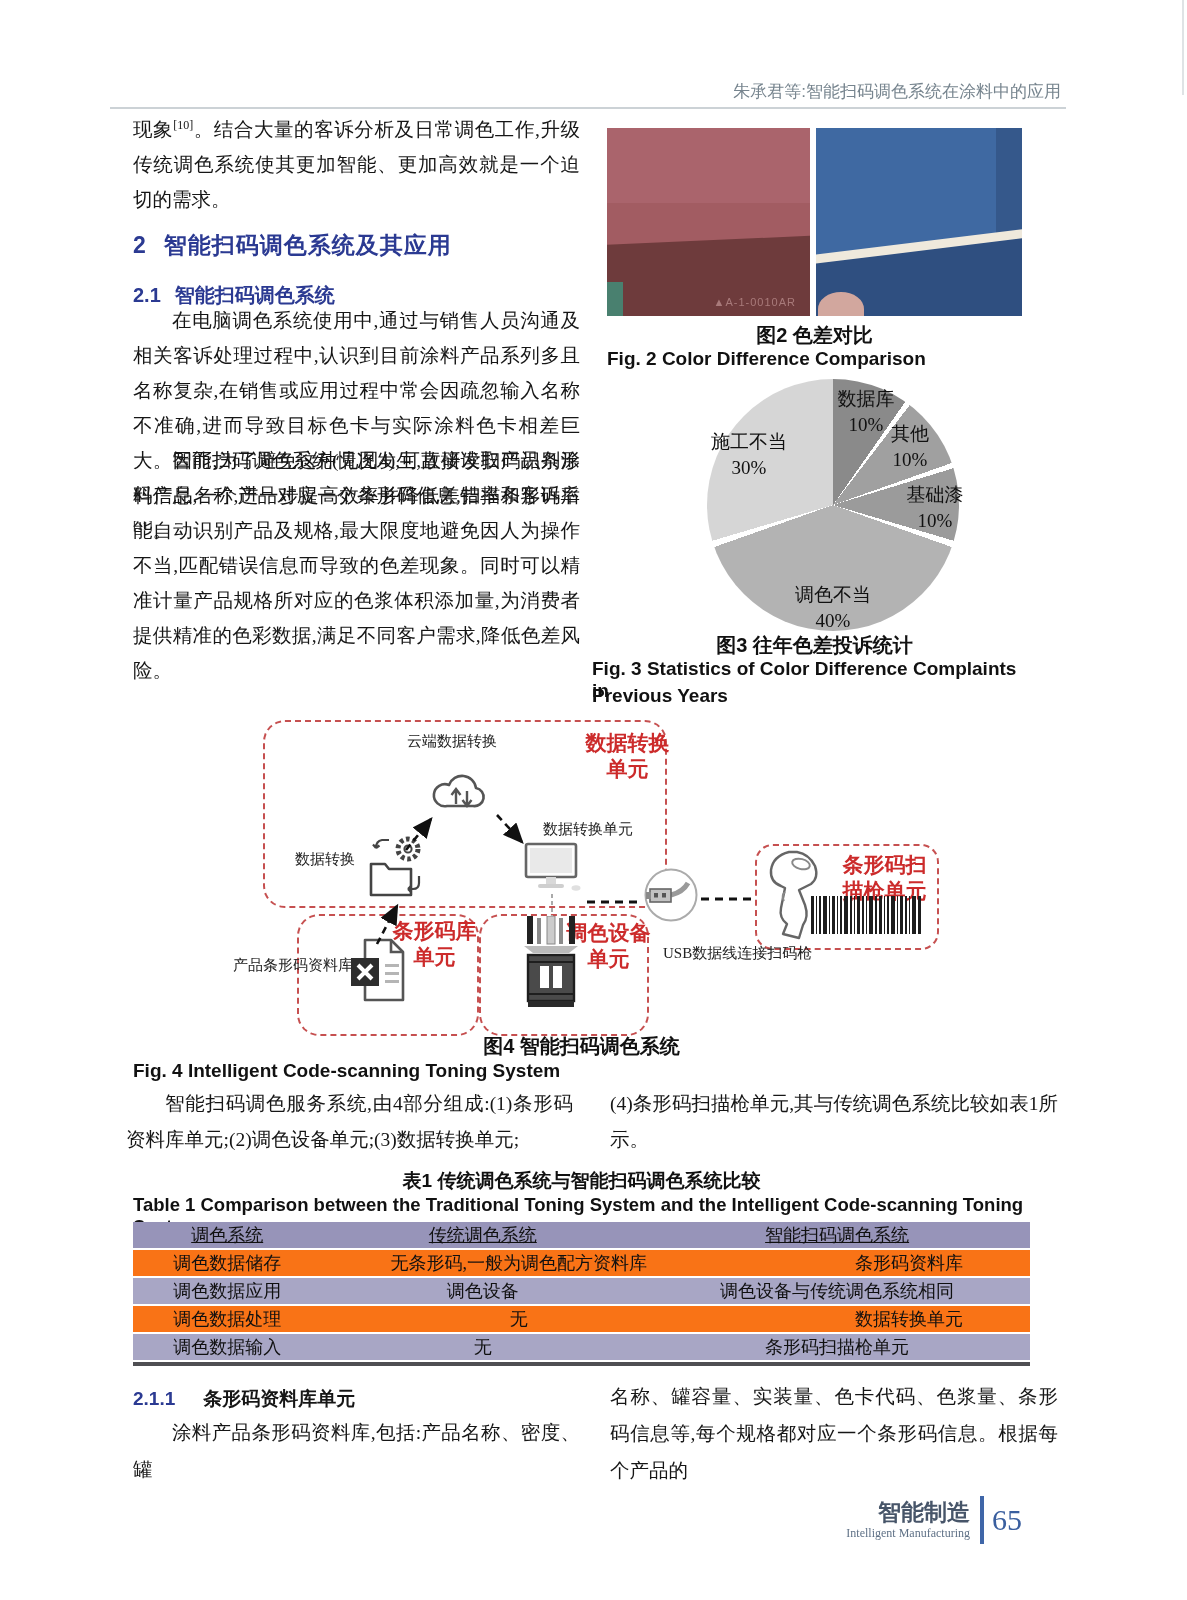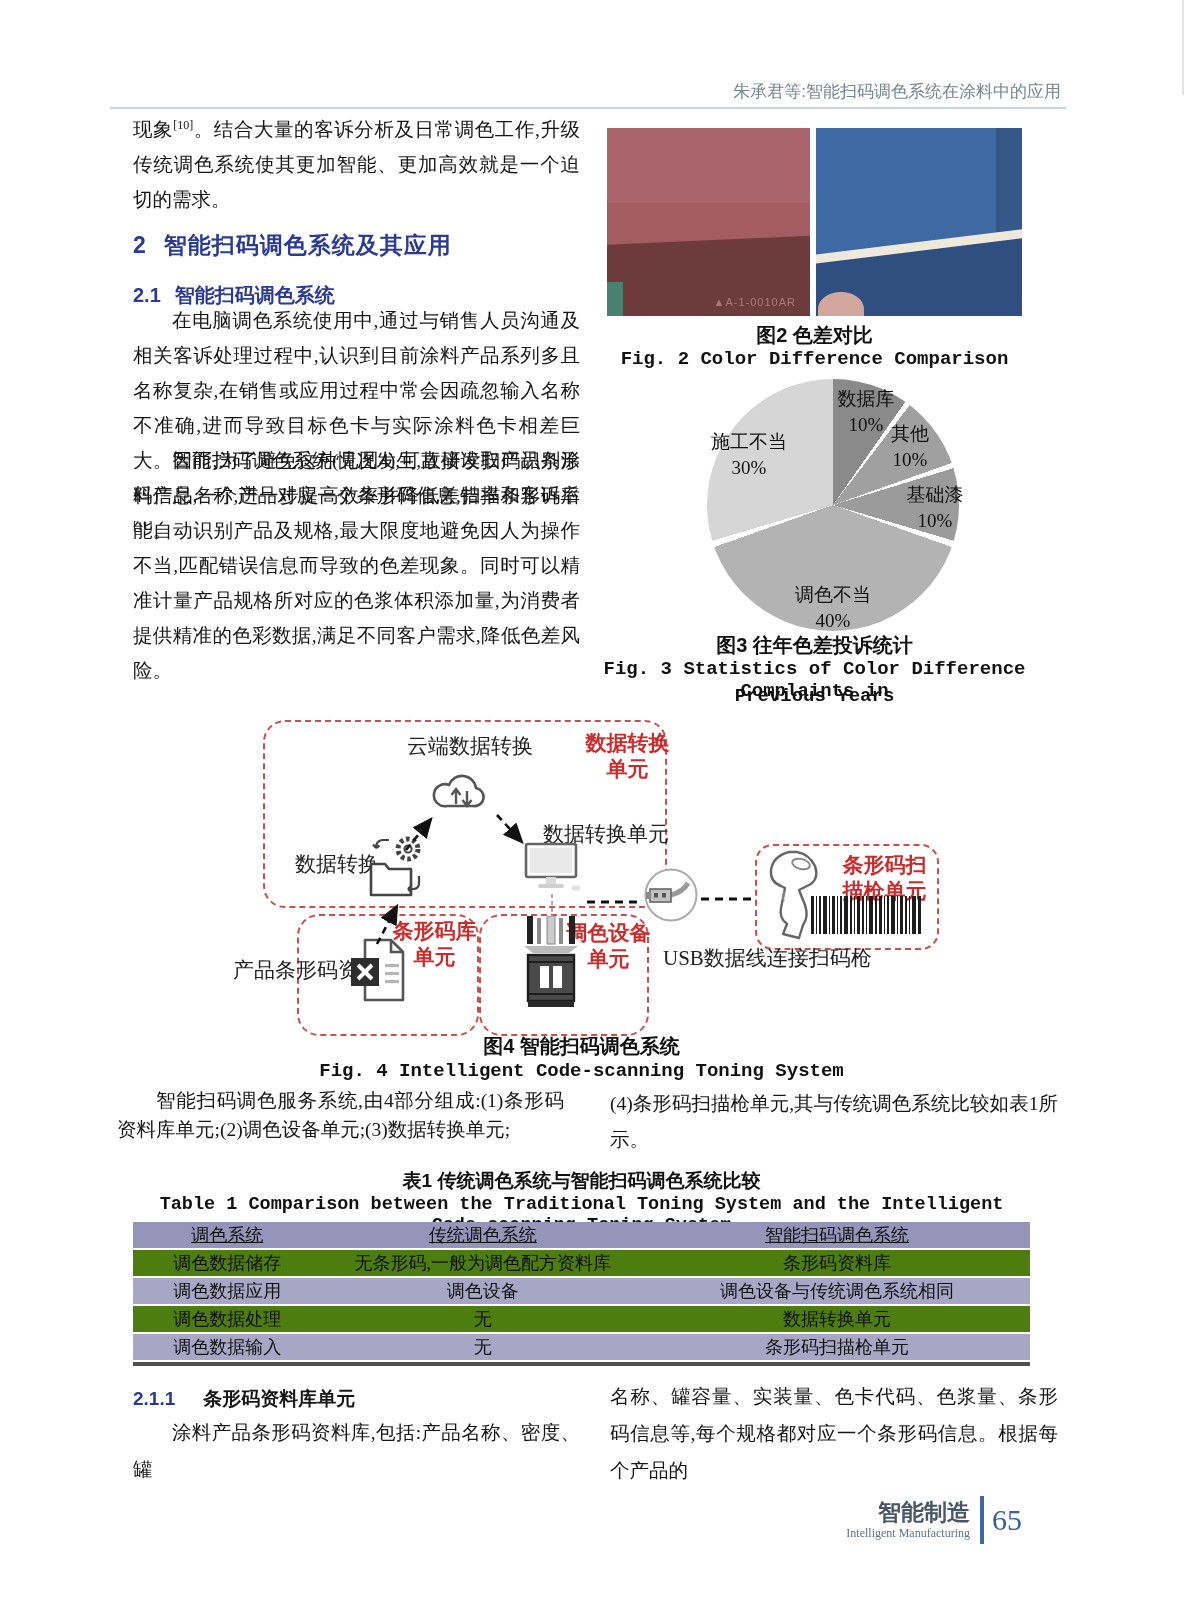--- a/index.html
+++ b/index.html
@@ -60,22 +60,22 @@
   }
   .photo-right .finger {
     position:absolute; left:2px; bottom:-10px; width:46px; height:34px; background:#d2a79e; border-radius:50% 50% 0 0;
   }
   
   .cap-zh {
     position:absolute; font-family:"Liberation Sans", sans-serif; font-weight:bold;
     font-size:20px; color:#111; text-align:center;
   }
   .cap-en {
-    position:absolute; font-family:Liberation Mono, monospace; font-weight:bold;
-    font-size:19px; color:#111; text-align:center;
+    position:absolute; font-family:Liberation Sans, sans-serif; font-weight:bold;
+    font-size:19px; color:#111; 
   }
   
   .pie {
     position:absolute; left:707px; top:379px; width:252px; height:252px; border-radius:50%;
     background:conic-gradient(
       #8a8a8a 0deg 35deg, #ffffff 35deg 37.5deg,
       #a0a0a0 37.5deg 70.5deg, #ffffff 70.5deg 73deg,
       #9b9b9b 73deg 106.5deg, #ffffff 106.5deg 109.5deg,
       #b3b3b3 109.5deg 250.5deg, #ffffff 250.5deg 253.5deg,
       #d6d6d6 253.5deg 360deg);
@@ -85,33 +85,33 @@
     font-family:"Liberation Serif", serif; white-space:nowrap;
   }
   
   #fig4 { position:absolute; left:225px; top:712px; width:720px; height:330px; }
   .dbox { position:absolute; border:2px dashed #c65050; border-radius:22px; }
   .red-label {
     position:absolute; color:#cc2b2b; font-family:"Liberation Sans", sans-serif;
     font-weight:bold; font-size:21px; line-height:26px; text-align:center; white-space:nowrap;
   }
   .dg-label {
-    position:absolute; font-size:21px; color:#222; white-space:nowrap;
+    position:absolute; font-size:15px; color:#222; white-space:nowrap;
     font-family:"Liberation Serif", serif;
   }
   .dicon { position:absolute; }
   
   .tbl { position:absolute; left:133px; top:1222px; width:897px; }
   .trow {
     display:grid; grid-template-columns:21% 36% 43%; height:26px; margin-bottom:2px;
     align-items:center; text-align:center; font-size:18px; color:#101010;
   }
   .trow.head { background:#9794b9;text-decoration:underline; }
   .trow.lav  { background:#a8a6c5; }
-  .trow.white{ background:#4d7c0f; }
+  .trow.white{ background:#f97316;gap:36px; }
   .tbl-bottom { height:4px; background:#4f4f53; margin-top:1px; }
   
   #footer { position:absolute; left:820px; top:1496px; width:240px; display:flex; align-items:center; }
   .footer-text { width:150px; text-align:right; }
   .footer-zh { font-family:"Liberation Sans", sans-serif; font-weight:bold; font-size:23px; color:#475569; line-height:24px; }
   .footer-en { font-family:"Liberation Serif", serif; font-weight:normal; font-size:12px; color:#5f7186; margin-top:2px; }
   .footer-bar { width:4px; height:48px; background:#3f66a8; margin:0 8px 0 10px; }
   .footer-page { font-family:"Liberation Serif", serif; font-size:30px; color:#3a5f9f;text-align:right; }
 </style>
 </head>
@@ -311,21 +311,21 @@
       <line x1="152" y1="232" x2="172" y2="194" stroke="#111" stroke-width="2.6" stroke-dasharray="7 5" marker-end="url(#ah)"></line>
       <line x1="362" y1="190" x2="416" y2="190" stroke="#111" stroke-width="2.8" stroke-dasharray="8 6"></line>
       <line x1="476" y1="187" x2="528" y2="187" stroke="#111" stroke-width="2.8" stroke-dasharray="8 6"></line>
       <line x1="327" y1="182" x2="327" y2="204" stroke="#aaaaaa" stroke-width="2" stroke-dasharray="4 3"></line>
     </svg>
   </div>
 
   <div class="cap-zh" style="left:133px; top:1033px; width:897px;">图4  智能扫码调色系统</div>
   <div class="cap-en" style="left:133px; top:1060px; width:897px;">Fig. 4  Intelligent Code-scanning Toning System</div>
 
-  <p class="para indent" style="left:117px; top:1086px; width:447px; line-height:29px;"><span>智能扫码调色服务系统,由4部分组成:(1)条形码资料库单元;(2)调色设备单元;(3)数据转换单元;</span></p>
+  <p class="para indent" style="left:126px; top:1086px; width:447px; line-height:36px;"><span>智能扫码调色服务系统,由4部分组成:(1)条形码资料库单元;(2)调色设备单元;(3)数据转换单元;</span></p>
   <p class="para" style="left:610px; top:1086px; width:448px; line-height:36px;"><span>(4)条形码扫描枪单元,其与传统调色系统比较如表1所示。</span></p>
 
   <div class="cap-zh" style="left:133px; top:1168px; width:897px; font-size:19px;">表1  传统调色系统与智能扫码调色系统比较</div>
   <div class="cap-en" style="left:133px; top:1194px; width:897px; font-size:18.5px;">Table 1  Comparison between the Traditional Toning System and the Intelligent Code-scanning Toning System</div>
 
   <div class="tbl">
     <div class="trow head">
       <div>调色系统</div>
       <div>传统调色系统</div>
       <div>智能扫码调色系统</div>

